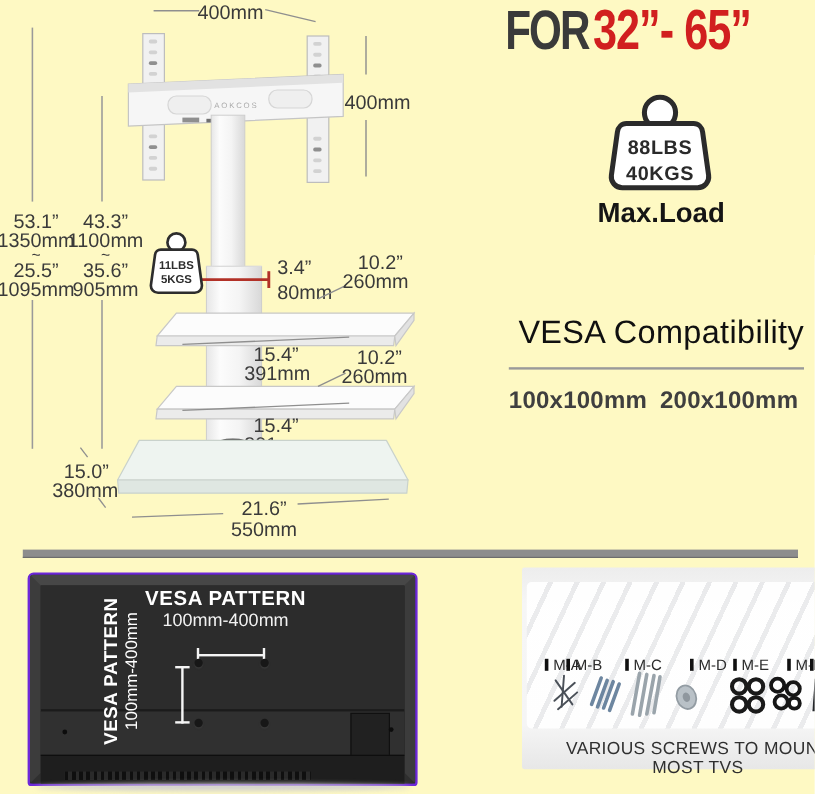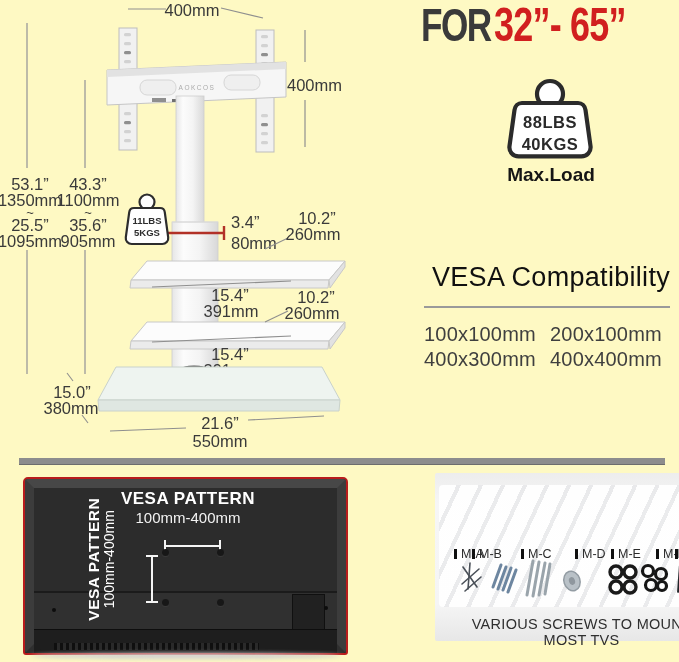--- a/index.html
+++ b/index.html
@@ -11,36 +11,36 @@
   .dim-sm{fill:#3a3a3a;font-size:13px;}
 
   
   #for-banner{left:421px;top:-2px;width:320px;height:52px;white-space:nowrap;
       transform:scale(0.80,1.05);transform-origin:left top;}
   #for-banner .for{font-weight:bold;font-size:44px;letter-spacing:-2px;color:#3a3a3a;}
   #for-banner .range{font-weight:bold;font-size:45px;letter-spacing:-1px;color:#d11f1f;}
 
   
   #maxload-caption{left:490px;top:164px;width:122px;text-align:center;
-      font-size:19px;font-weight:bold;color:#151515;}
+      font-size:23px;font-weight:bold;color:#151515;}
 
   
   #vesa{left:424px;top:262px;width:246px;}
   #vesa h2{margin:0;font-size:27px;font-weight:400;color:#101010;letter-spacing:0.3px;text-align:right;}
   #vesa .rule{height:0;border-top:2px solid #9a9a9a;margin:13px 0 14px 0;}
   #vesa table{border-collapse:collapse;font-size:20px;color:#3f3f3f;letter-spacing:0.2px;}
-  #vesa td{padding:0;line-height:25px;}
+  #vesa td{padding:0;line-height:25px;font-weight:bold;}
   #vesa td:first-child{width:126px;}
 
   
   #divider{left:19px;top:458px;width:646px;height:6px;background:#8d8d8d;border-bottom:1px solid #6d6d6d;}
 
   
   #tv{left:23px;top:477px;width:325px;height:178px;background:#2b2b2b;
-      border:2px solid #b91c1c;border-radius:5px 5px 3px 3px;box-sizing:border-box;}
+      border:2px solid #6d28d9;border-radius:5px 5px 3px 3px;box-sizing:border-box;}
   #tv .frame{position:absolute;left:0;top:0;right:0;bottom:0;border:9px solid;
       border-color:#474747 #3c3c3c #2f2f2f #3c3c3c;border-radius:3px;}
   #tv .panel{position:absolute;left:9px;top:9px;right:9px;bottom:0;background:#2c2c2c;overflow:hidden;}
   #tv .seam{position:absolute;left:0;top:103px;width:100%;height:2px;background:#1b1b1b;}
   #tv .lower{position:absolute;left:0;top:105px;width:100%;height:36px;background:#303030;}
   #tv .tvbox{position:absolute;left:258px;top:106px;width:31px;height:44px;background:#212121;border:1px solid #101010;}
   #tv .bar{position:absolute;left:-2px;top:141px;width:calc(100% + 4px);height:37px;background:#1e1e1e;border-top:1px solid #0e0e0e;}
   #tv .vents{position:absolute;left:22px;top:13px;width:205px;height:7px;
       background:repeating-linear-gradient(90deg,#0f0f0f 0 3px,#2a2a2a 3px 6px);}
   #tv .dot{position:absolute;width:4px;height:4px;border-radius:50%;background:#0c0c0c;}
@@ -236,24 +236,20 @@
 
   <div class="abs" id="vesa">
     <h2>VESA Compatibility</h2>
     <div class="rule"></div>
     <table>
       <tbody>
           <tr>
         <td>100x100mm</td>
         <td>200x100mm</td>
       </tr>
-      <tr>
-        <td>400x300mm</td>
-        <td>400x400mm</td>
-      </tr>
     </tbody>
       </table>
   </div>
 
   <div class="abs" id="divider"></div>
 
   <div class="abs" id="tv">
     <div class="frame"></div>
     <div class="panel">
       <div class="seam"></div>

